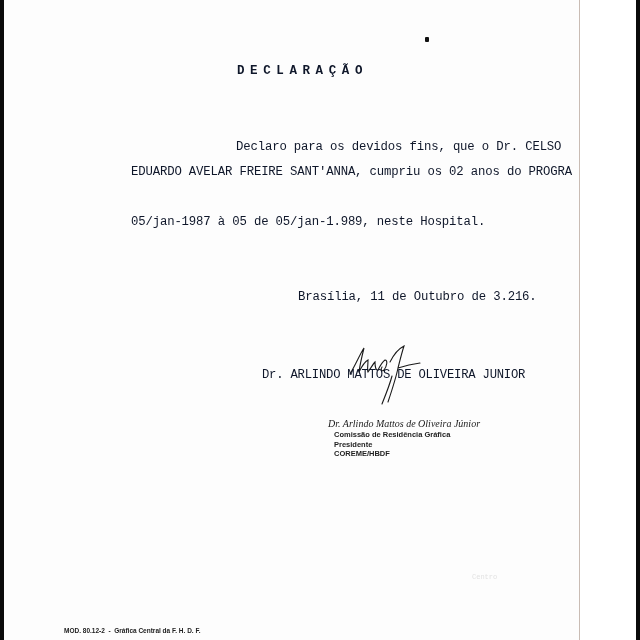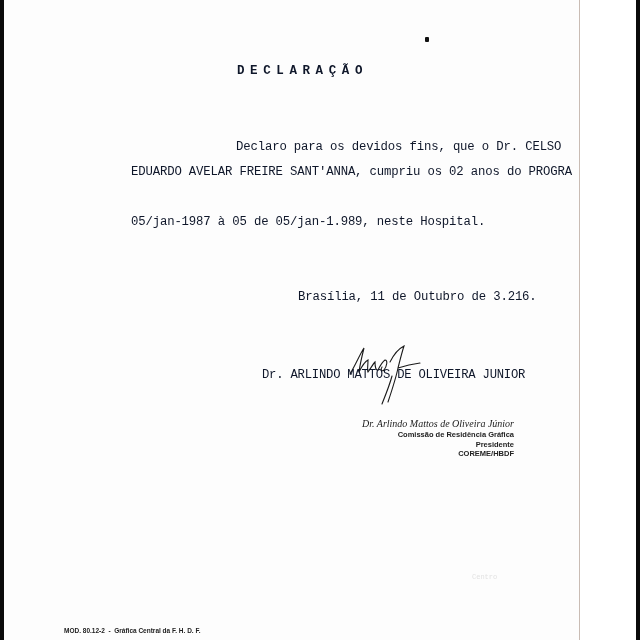--- a/index.html
+++ b/index.html
@@ -61,21 +61,21 @@
     .l3 { left: 127px; top: 190px; }
     .l4 { left: 127px; top: 215px; }
     .place-date { left: 294px; top: 290px; }
     .sig-name { left: 258px; top: 368px; letter-spacing: -0.2px; }
     .sig-title { left: 331px; top: 392px; letter-spacing: -0.4px; }
     .stamp {
       position: absolute;
       left: 330px;
       top: 418px;
       width: 180px;
-      text-align: right;
+      text-align: left;
       font-family: "Liberation Sans", "DejaVu Sans", sans-serif;
       color: #222;
     }
     .stamp-name {
       font-family: "Liberation Serif", "DejaVu Serif", serif;
       font-style: italic;
       font-size: 10px;
       display: block;
       line-height: 12px;
       margin-left: -6px;

